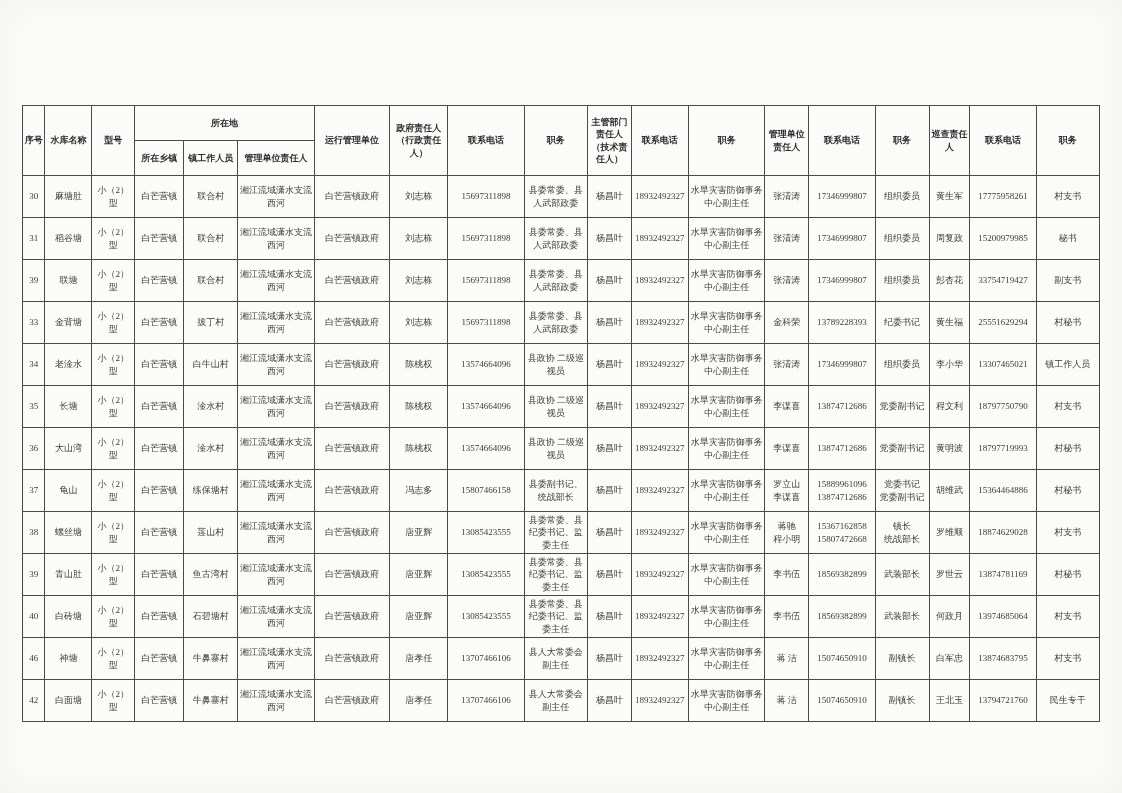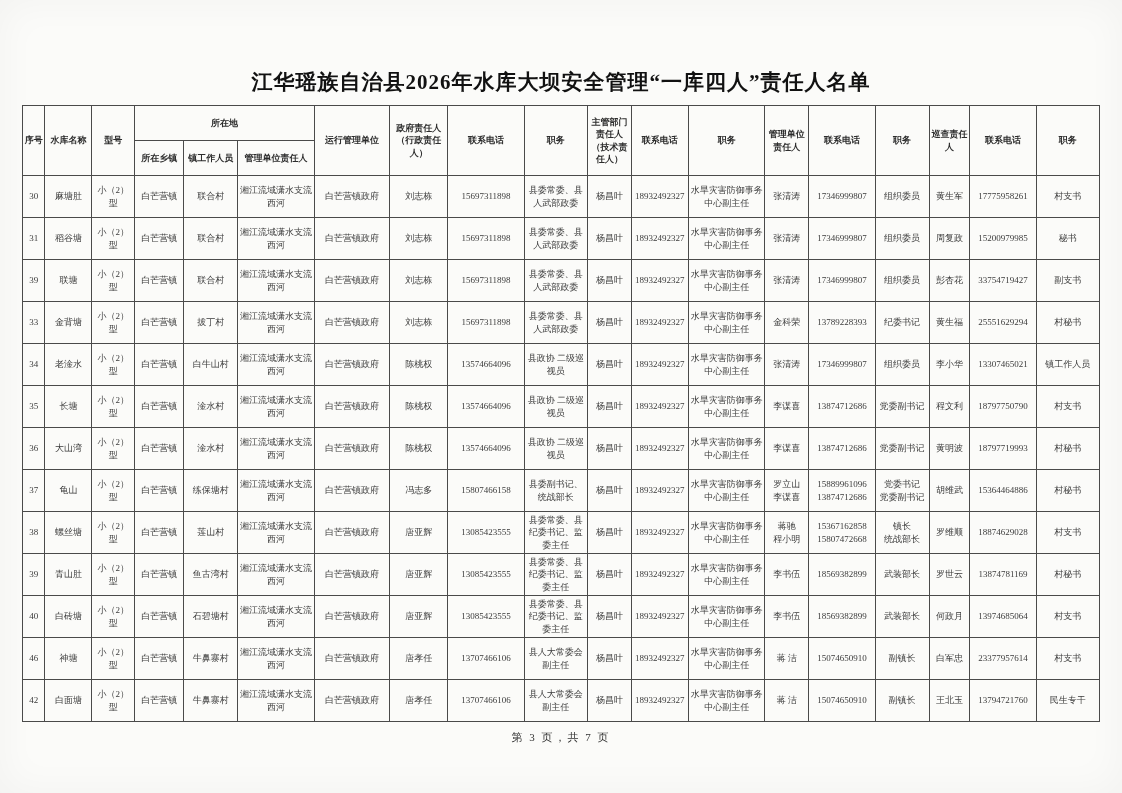--- a/index.html
+++ b/index.html
@@ -63,21 +63,20 @@
     position:absolute;bottom:48px;left:0;right:0;
     text-align:center;font-size:11px;color:#333;
     letter-spacing:2px;
   }
 </style>
 </head>
 <body>
 
 <div class="page">
 
-  <div class="doc-title">江华瑶族自治县2026年水库大坝安全管理“一库四人”责任人名单</div>
 
   <div class="tbl-wrap">
     <table>
       <colgroup>
         <col class="c-seq">
           <col class="c-name">
           <col class="c-type">
         <col class="c-town">
           <col class="c-village">
           <col class="c-river">
@@ -370,21 +369,21 @@
             <td>唐孝任</td>
             <td>13707466106</td>
             <td>县人大常委会副主任</td>
             <td>杨昌叶</td>
             <td>18932492327</td>
             <td>水旱灾害防御事务中心副主任</td>
             <td>蒋  洁</td>
             <td>15074650910</td>
             <td>副镇长</td>
             <td>白军忠</td>
-            <td>23377957614</td>
+            <td>13874683795</td>
             <td>村支书</td>
           </tr>
           <tr>
             <td>42</td>
             <td>白面塘</td>
             <td>小（2）型</td>
             <td>白芒营镇</td>
             <td>牛鼻寨村</td>
             <td>湘江流域潇水支流西河</td>
             <td>白芒营镇政府</td>
@@ -398,15 +397,14 @@
             <td>15074650910</td>
             <td>副镇长</td>
             <td>王北玉</td>
             <td>13794721760</td>
             <td>民生专干</td>
           </tr>
         </tbody>
     </table>
   </div>
 
-  <div class="footer">第 3 页，共 7 页</div>
 
 </div>
 
 </body></html>

